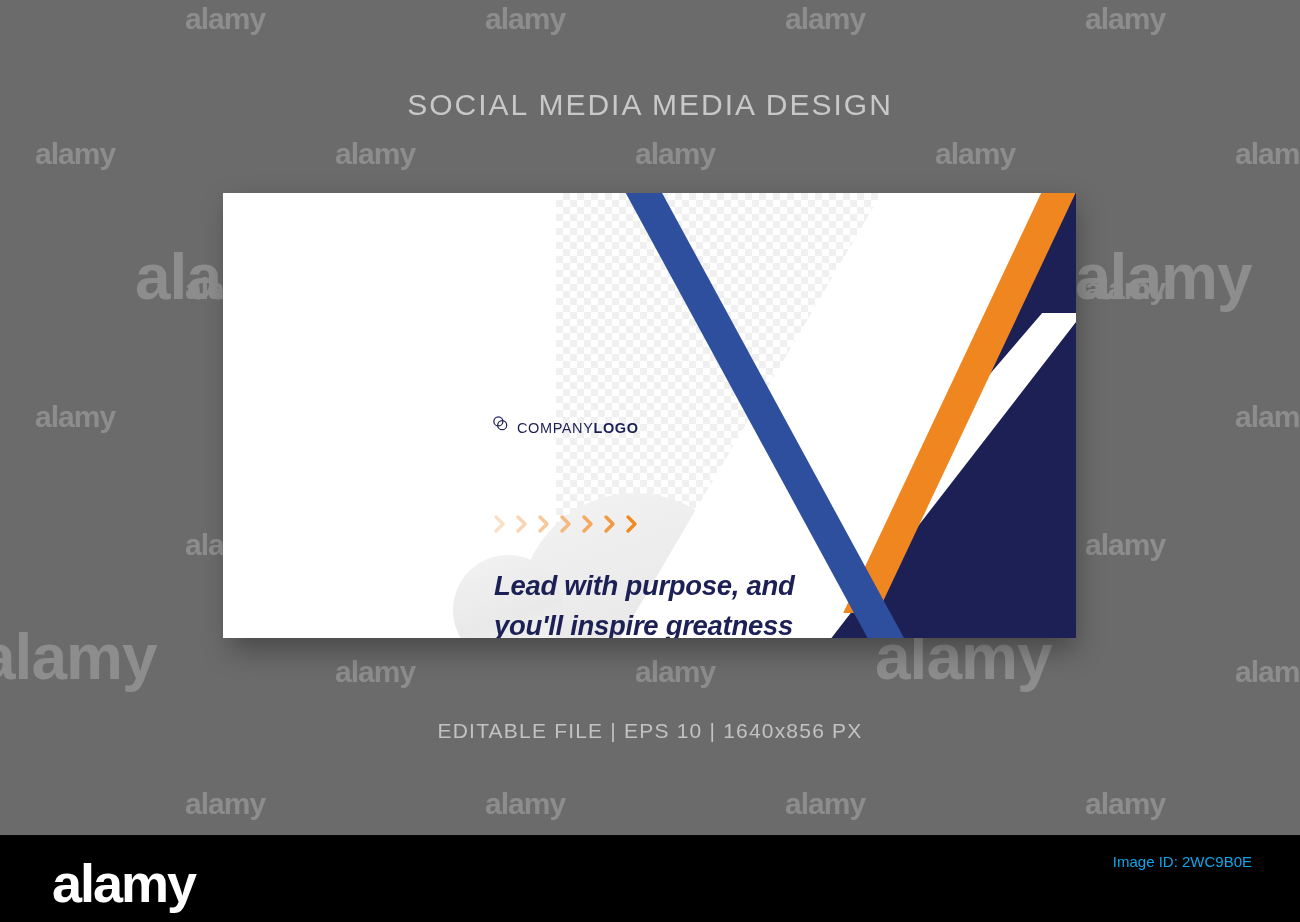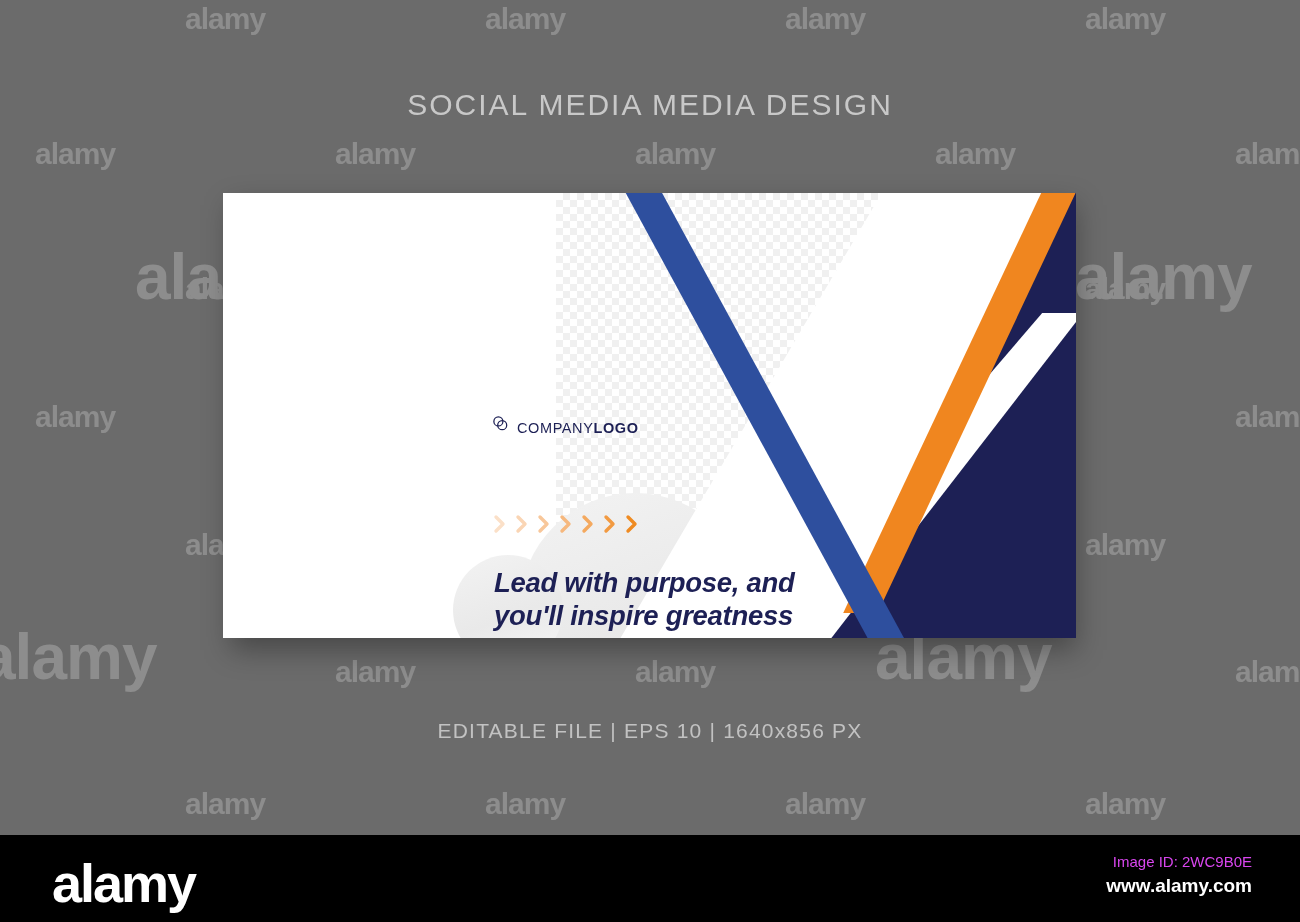--- a/index.html
+++ b/index.html
@@ -84,38 +84,38 @@
   #logo-text .thin { font-weight:400; }
   #logo-text .bold { font-weight:bold; }
 
   #chevrons {
     position:absolute; left:270px; top:321px;
     display:flex; gap:9px; align-items:center;
   }
 
   #headline {
     position:absolute; left:271px; top:373px; width:320px;
-    font-size:27.5px; line-height:33px;
+    font-size:27.5px; line-height:40px;
     font-weight:bold; font-style:italic;
     color:#1d2055; letter-spacing:-.3px;
   }
 
   
   #alamy-bar {
     position:absolute; left:0; bottom:0; width:1300px; height:87px;
     background:#000000;
   }
   #alamy-logo {
     position:absolute; left:52px; top:17px;
     font-size:54px; font-weight:bold; color:#ffffff;
     letter-spacing:-2px; font-family:"Liberation Sans", sans-serif;
   }
   #image-id {
     position:absolute; right:48px; top:18px;
-    font-size:15px; color:#d946ef;
+    font-size:15px; color:#0ea5e9;
     text-align:right; width:300px;
   }
   #alamy-url {
     position:absolute; right:48px; top:40px;
     font-size:19px; font-weight:bold; color:#ffffff;
     text-align:right; width:300px;
   }
 </style>
 </head>
 <body>
@@ -224,14 +224,13 @@
 
   <div id="headline">Lead with purpose, and you'll inspire greatness</div>
 
 </div>
 
 <div id="file-caption">EDITABLE FILE | EPS 10 | 1640x856 PX</div>
 
 <div id="alamy-bar">
   <div id="alamy-logo">alamy</div>
   <div id="image-id">Image ID: 2WC9B0E</div>
-  <div id="alamy-url">www.alamy.com</div>
 </div>
 
 </body></html>

